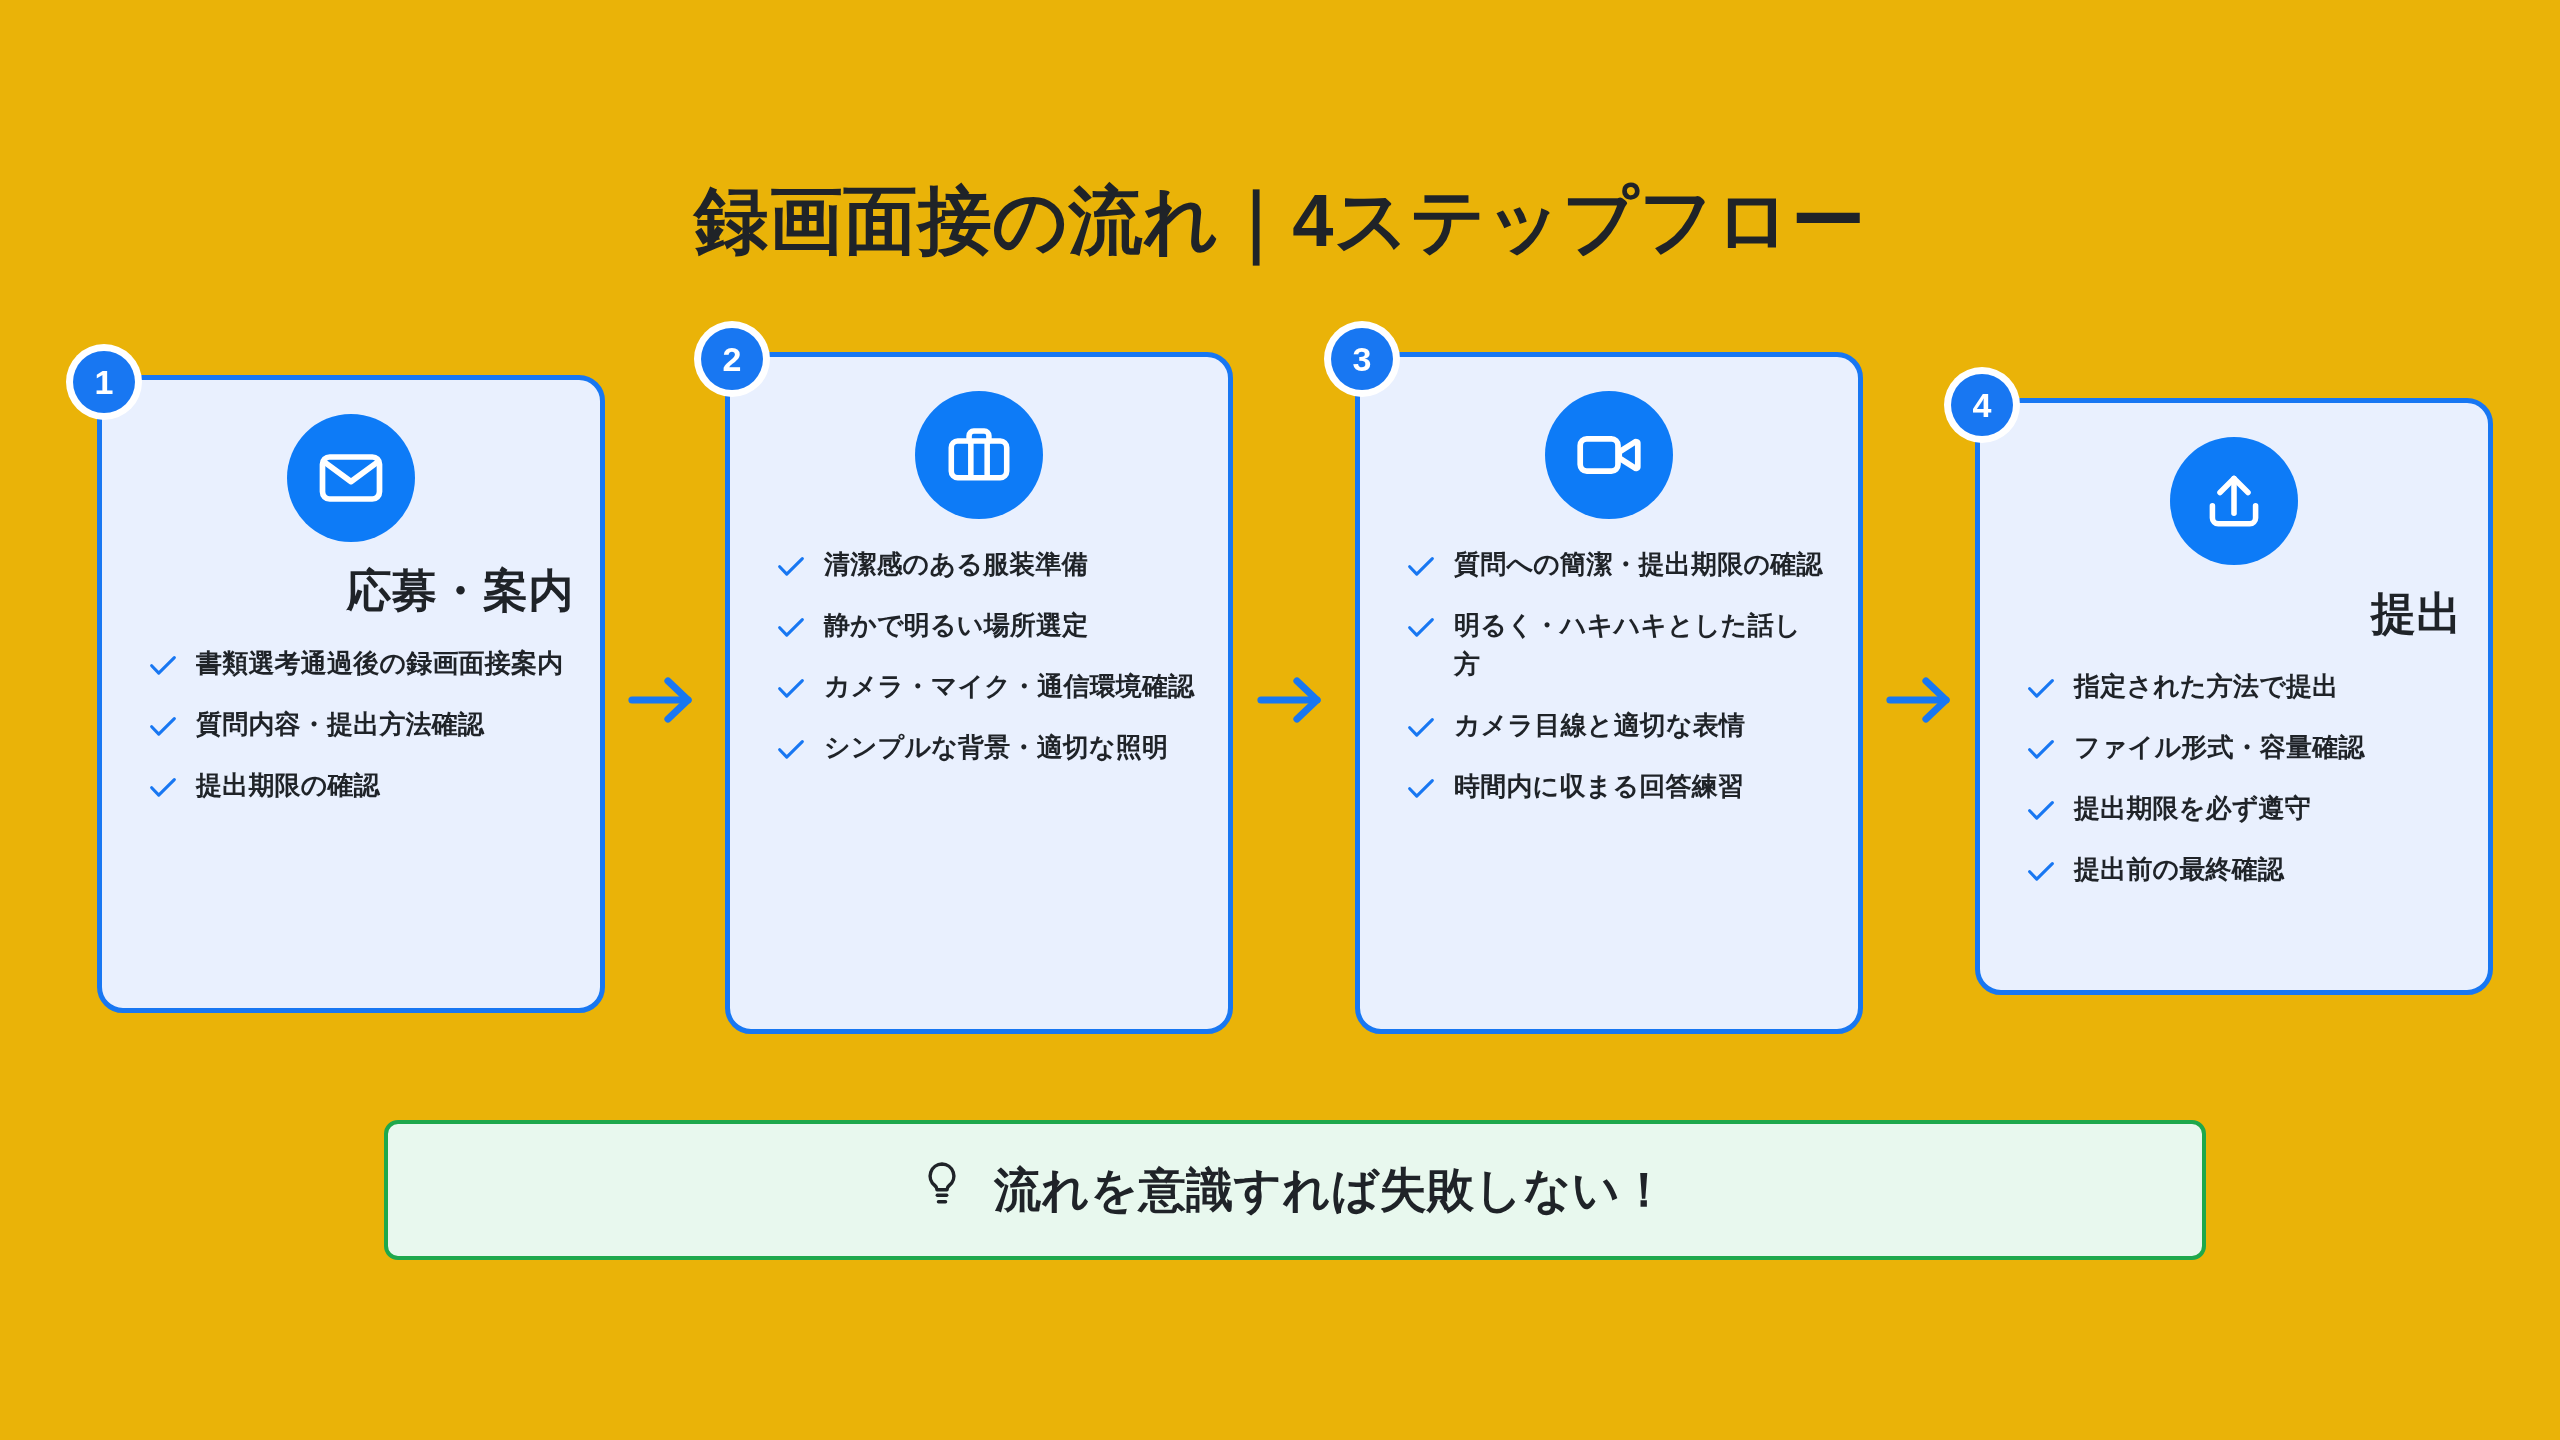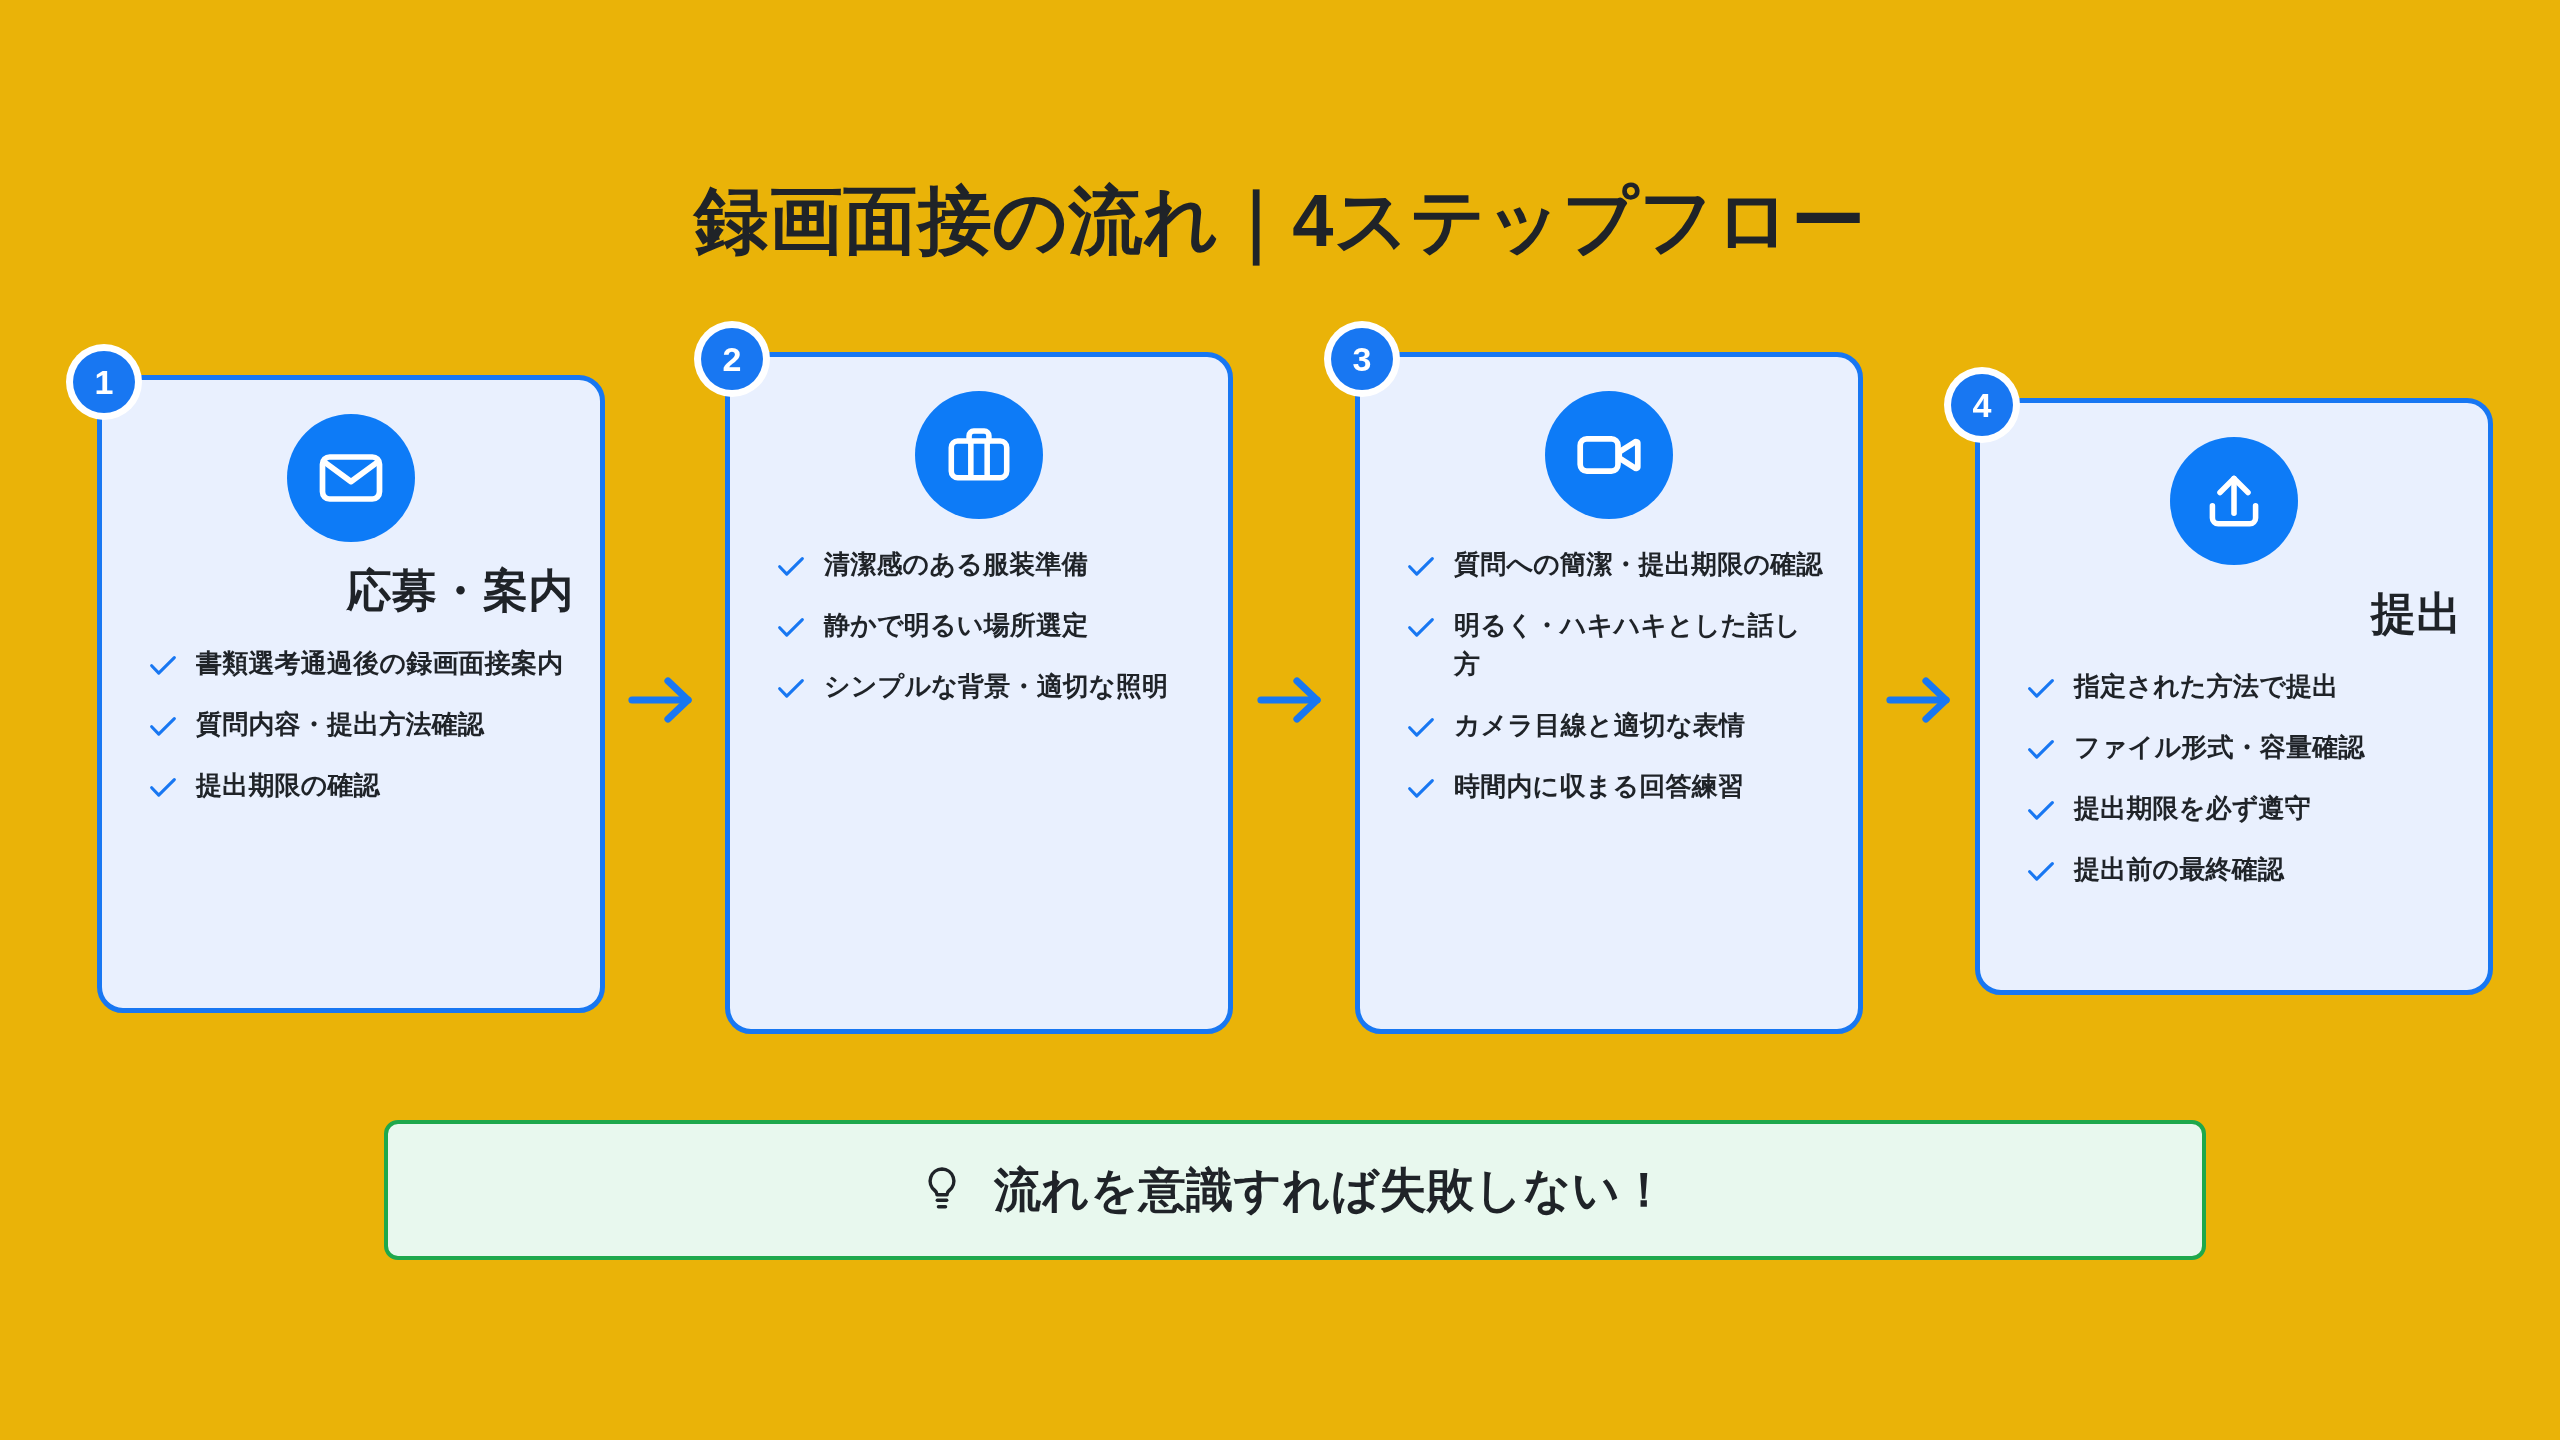--- a/index.html
+++ b/index.html
@@ -155,21 +155,20 @@
     box-sizing: border-box;
     background: #e8f8ee;
     border: 4px solid #1ea84c;
     border-radius: 14px;
     display: flex;
     align-items: center;
     justify-content: center;
   }
   .banner-inner {
     display: flex;
-    align-items: center;
     gap: 32px;
   }
   .banner-icon { width: 40px; height: 52px; }
   .banner-icon svg { display: block; }
   .banner-text {
     font-size: 47px;
     font-weight: 700;
     color: #1f2328;
     letter-spacing: 0.5px;
     white-space: nowrap;
@@ -258,20 +257,28 @@
               </svg>
           </span>
           <span class="bullet-text">静かで明るい場所選定</span>
         </li>
         <li class="bullet">
           <span class="check">
             <svg width="34" height="34" viewBox="0 0 24 24" fill="none" stroke="#1877f2" stroke-width="2.2" stroke-linecap="round" stroke-linejoin="round">
                 <path d="M4 12.5l5 5.2L20 6.8"></path>
               </svg>
           </span>
+          <span class="bullet-text">カメラ・マイク・通信環境確認</span>
+        </li>
+        <li class="bullet">
+          <span class="check">
+            <svg width="34" height="34" viewBox="0 0 24 24" fill="none" stroke="#1877f2" stroke-width="2.2" stroke-linecap="round" stroke-linejoin="round">
+                <path d="M4 12.5l5 5.2L20 6.8"></path>
+              </svg>
+          </span>
           <span class="bullet-text">シンプルな背景・適切な照明</span>
         </li>
       </ul>
     </div>
 
     <div class="arrow arrow-2">
       <svg width="72" height="56" viewBox="0 0 36 28" fill="none" stroke="#1877f2" stroke-width="3.6" stroke-linecap="round" stroke-linejoin="round">
         <path d="M3 14h28"></path>
         <path d="M21 4.5L31 14 21 23.5"></path>
       </svg>

